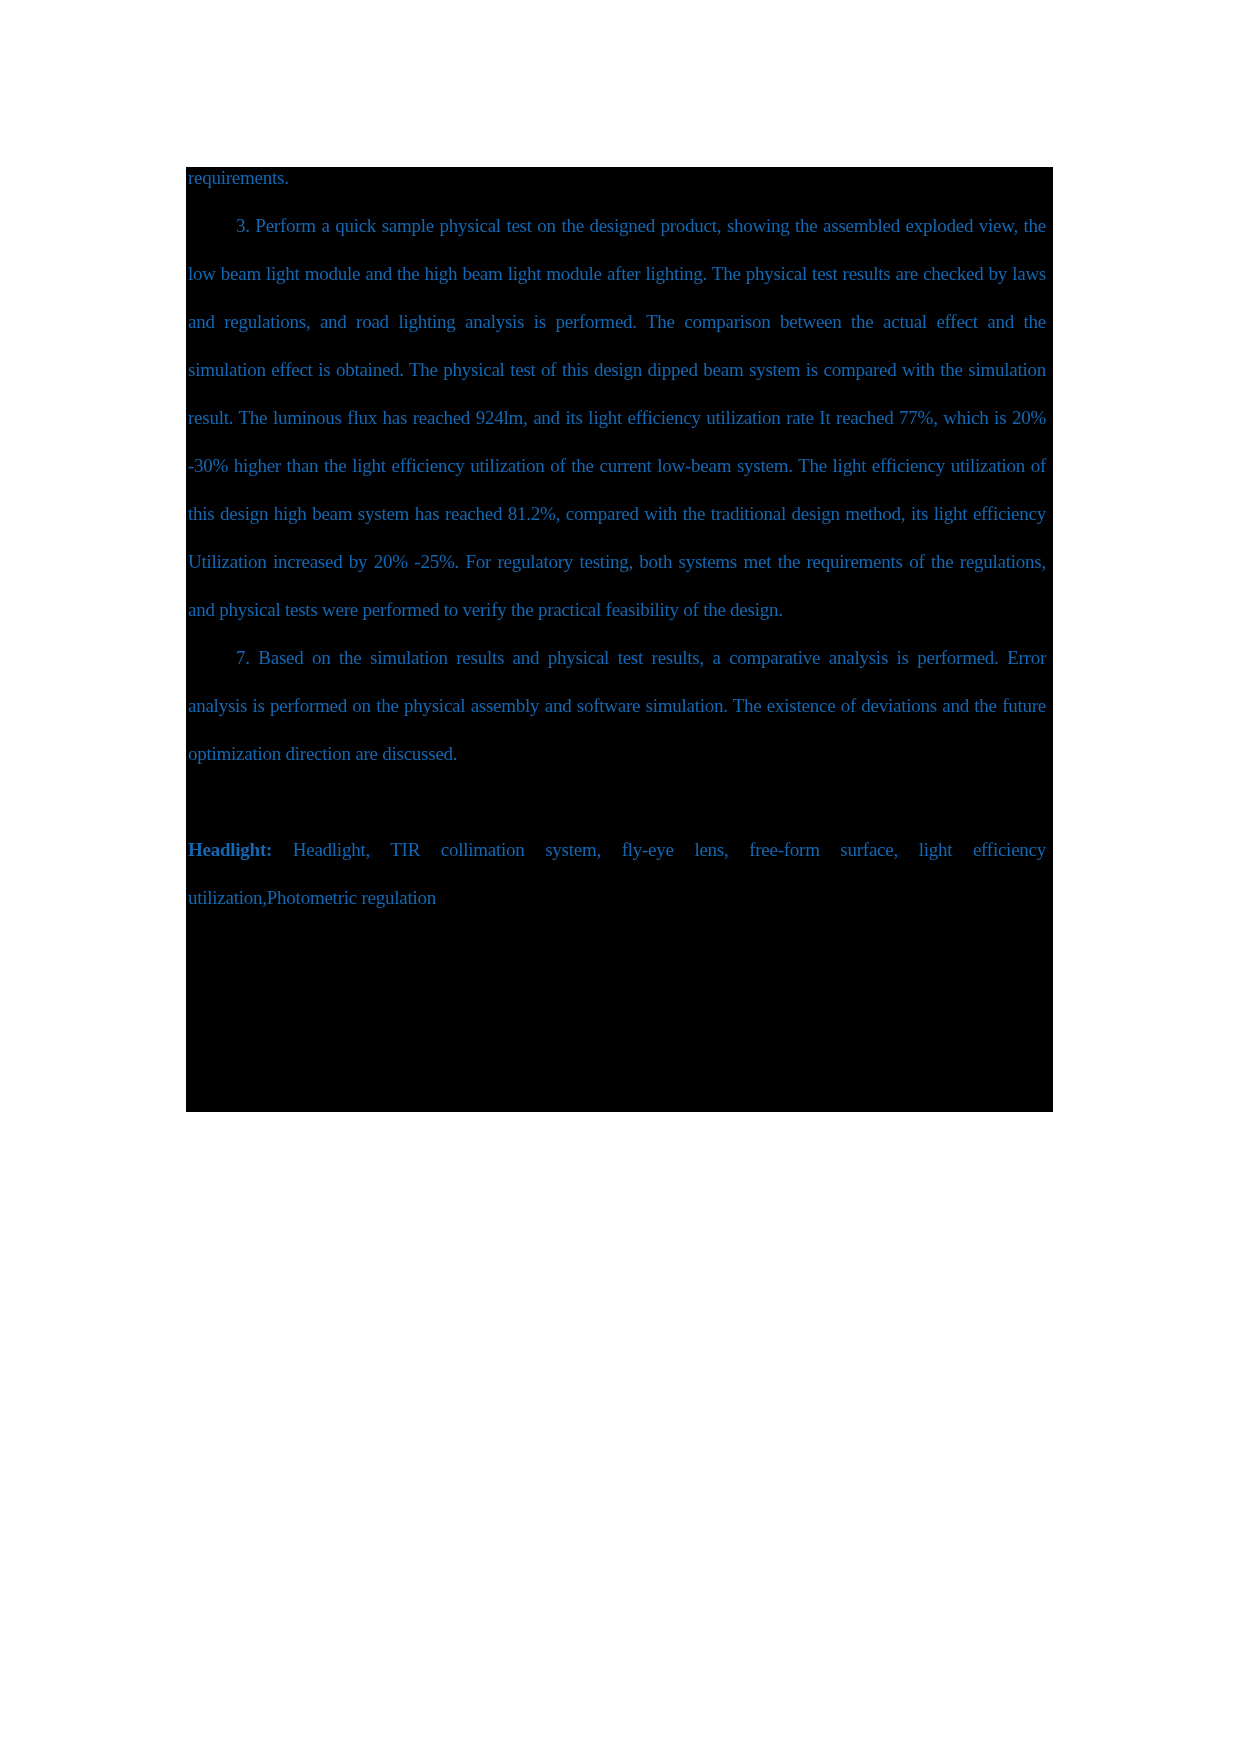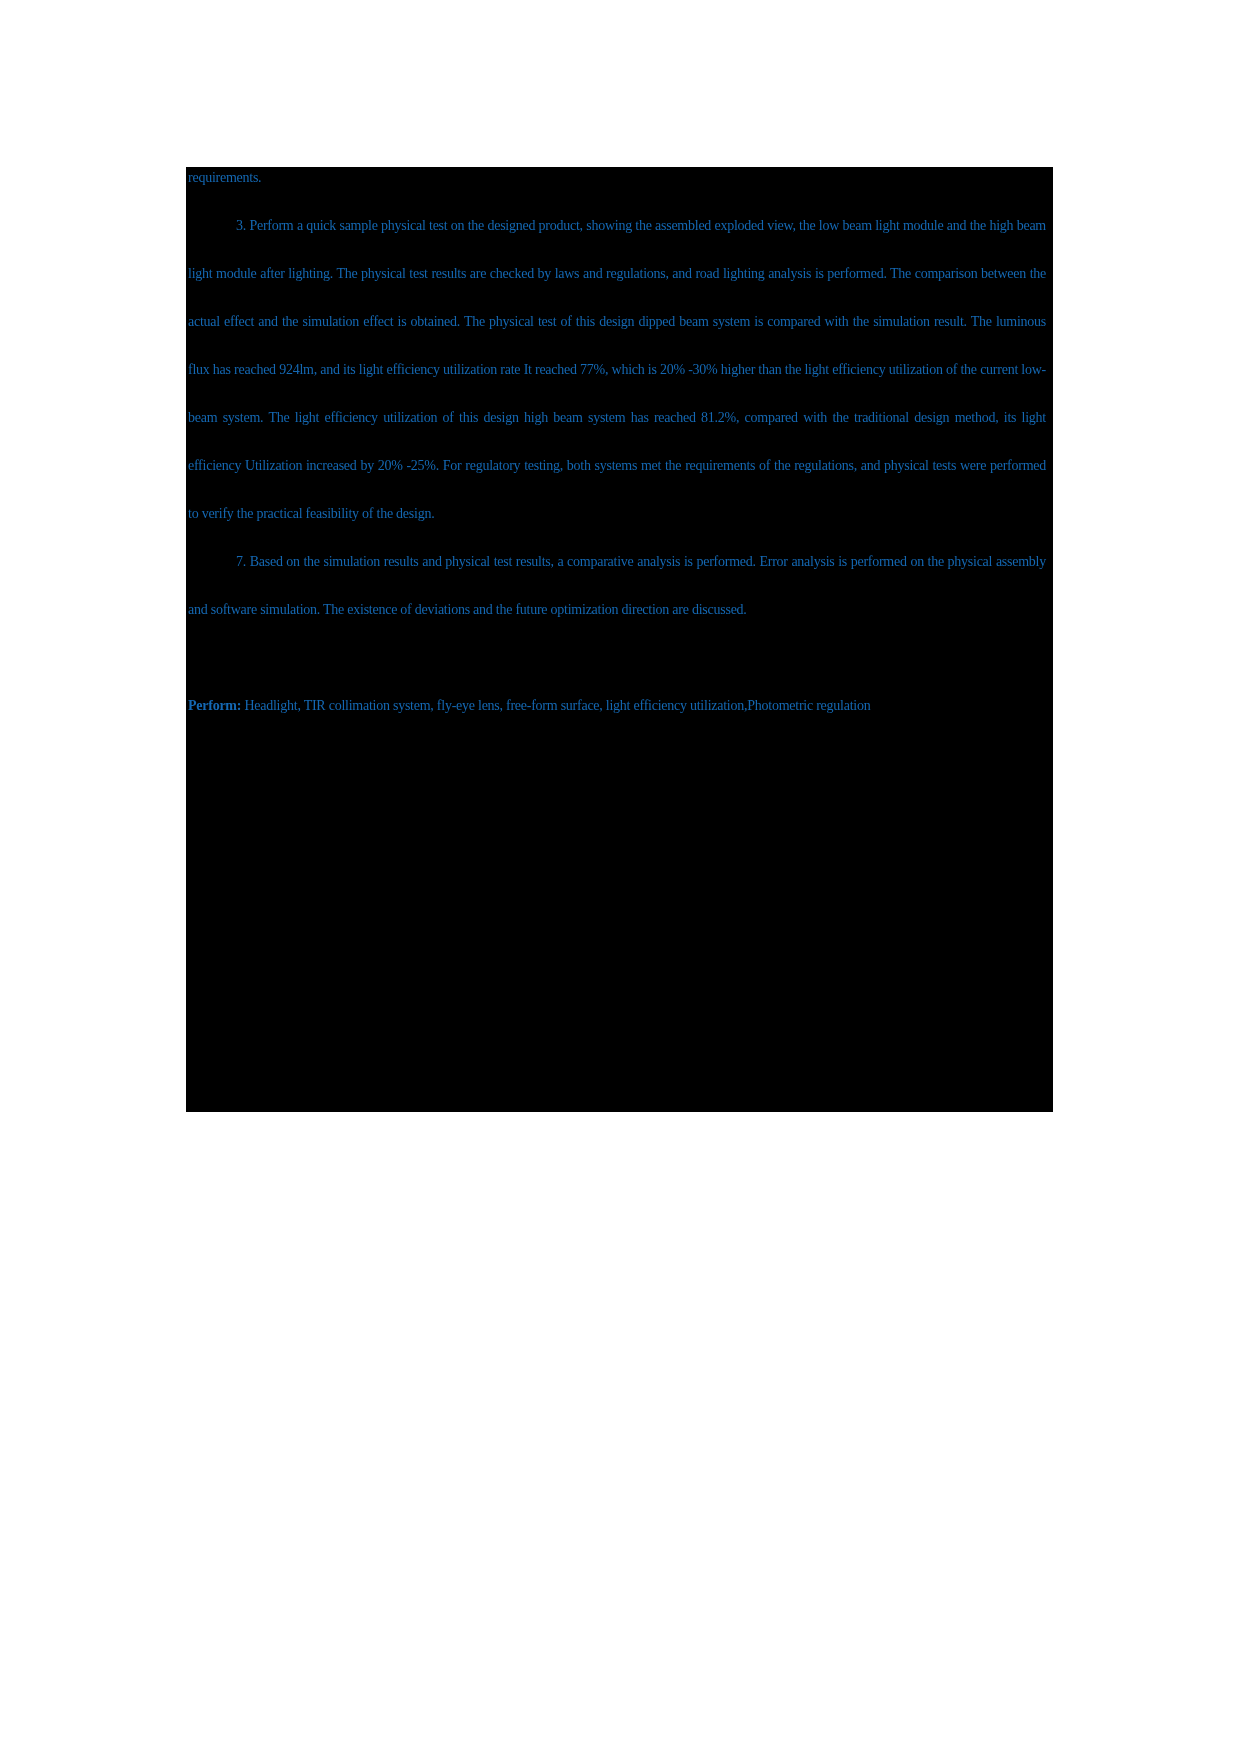--- a/index.html
+++ b/index.html
@@ -28,21 +28,21 @@
     background: var(--block-bg, #000000);
     box-sizing: border-box;
     padding: 0 7px 0 2px;
     overflow: hidden;
   }
   .text-flow {
     margin-top: -13px;
   }
   .para {
     margin: 0;
-    font-size: 14px;
+    font-size: 19px;
     line-height: 48px;
     letter-spacing: -0.25px;
     color: var(--text-color, #1468b3);
     text-align: justify;
   }
   .para.indent {
     text-indent: 48px;
   }
   .para.keywords {
     margin-top: 48px;
@@ -53,16 +53,16 @@
 </style>
 </head>
 <body>
 
 <div class="page">
   <section class="abstract-block">
     <div class="text-flow">
       <p class="para">requirements.</p>
       <p class="para indent">3. Perform a quick sample physical test on the designed product, showing the assembled exploded view, the low beam light module and the high beam light module after lighting. The physical test results are checked by laws and regulations, and road lighting analysis is performed. The comparison between the actual effect and the simulation effect is obtained. The physical test of this design dipped beam system is compared with the simulation result. The luminous flux has reached 924lm, and its light efficiency utilization rate It reached 77%, which is 20% -30% higher than the light efficiency utilization of the current low-beam system. The light efficiency utilization of this design high beam system has reached 81.2%, compared with the traditional design method, its light efficiency Utilization increased by 20% -25%. For regulatory testing, both systems met the requirements of the regulations, and physical tests were performed to verify the practical feasibility of the design.</p>
       <p class="para indent">7. Based on the simulation results and physical test results, a comparative analysis is performed. Error analysis is performed on the physical assembly and software simulation. The existence of deviations and the future optimization direction are discussed.</p>
-      <p class="para keywords"><strong>Perform:</strong><span> Headlight, TIR collimation system, fly-eye lens, free-form surface, light efficiency utilization,Photometric regulation</span></p>
+      <p class="para keywords"><strong>Headlight:</strong><span> Headlight, TIR collimation system, fly-eye lens, free-form surface, light efficiency utilization,Photometric regulation</span></p>
     </div>
   </section>
 </div>
 
 </body></html>

